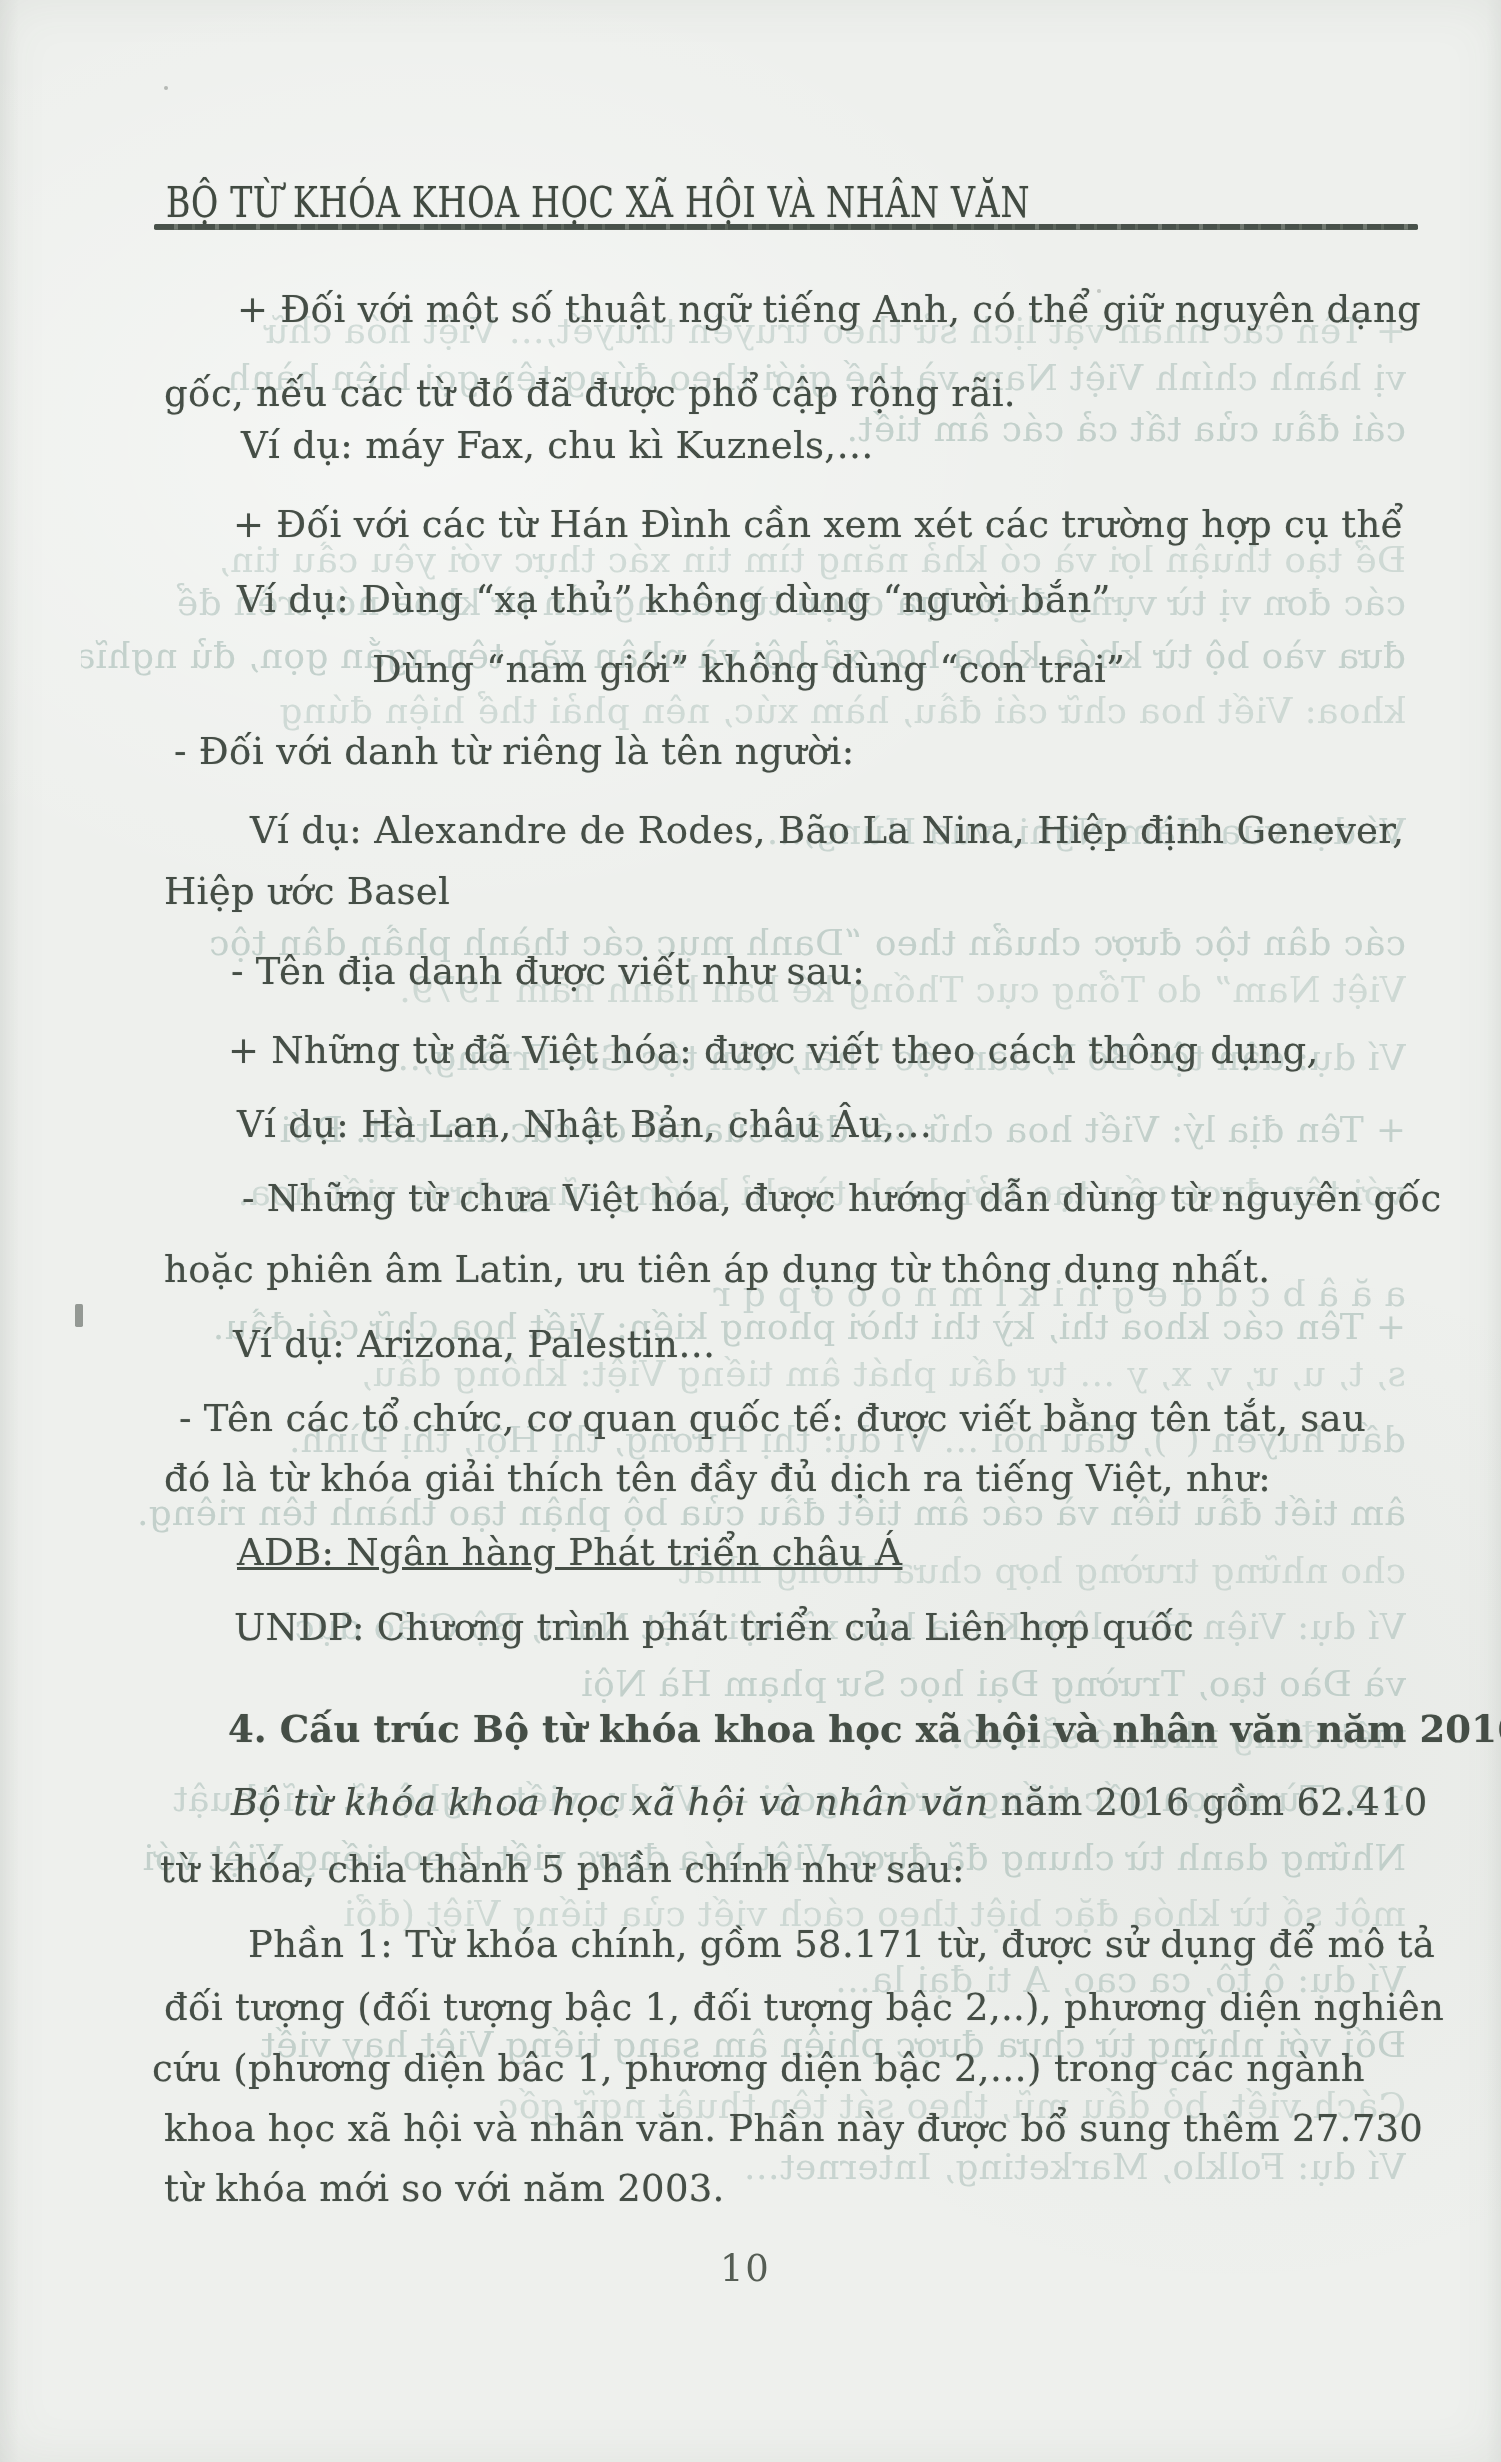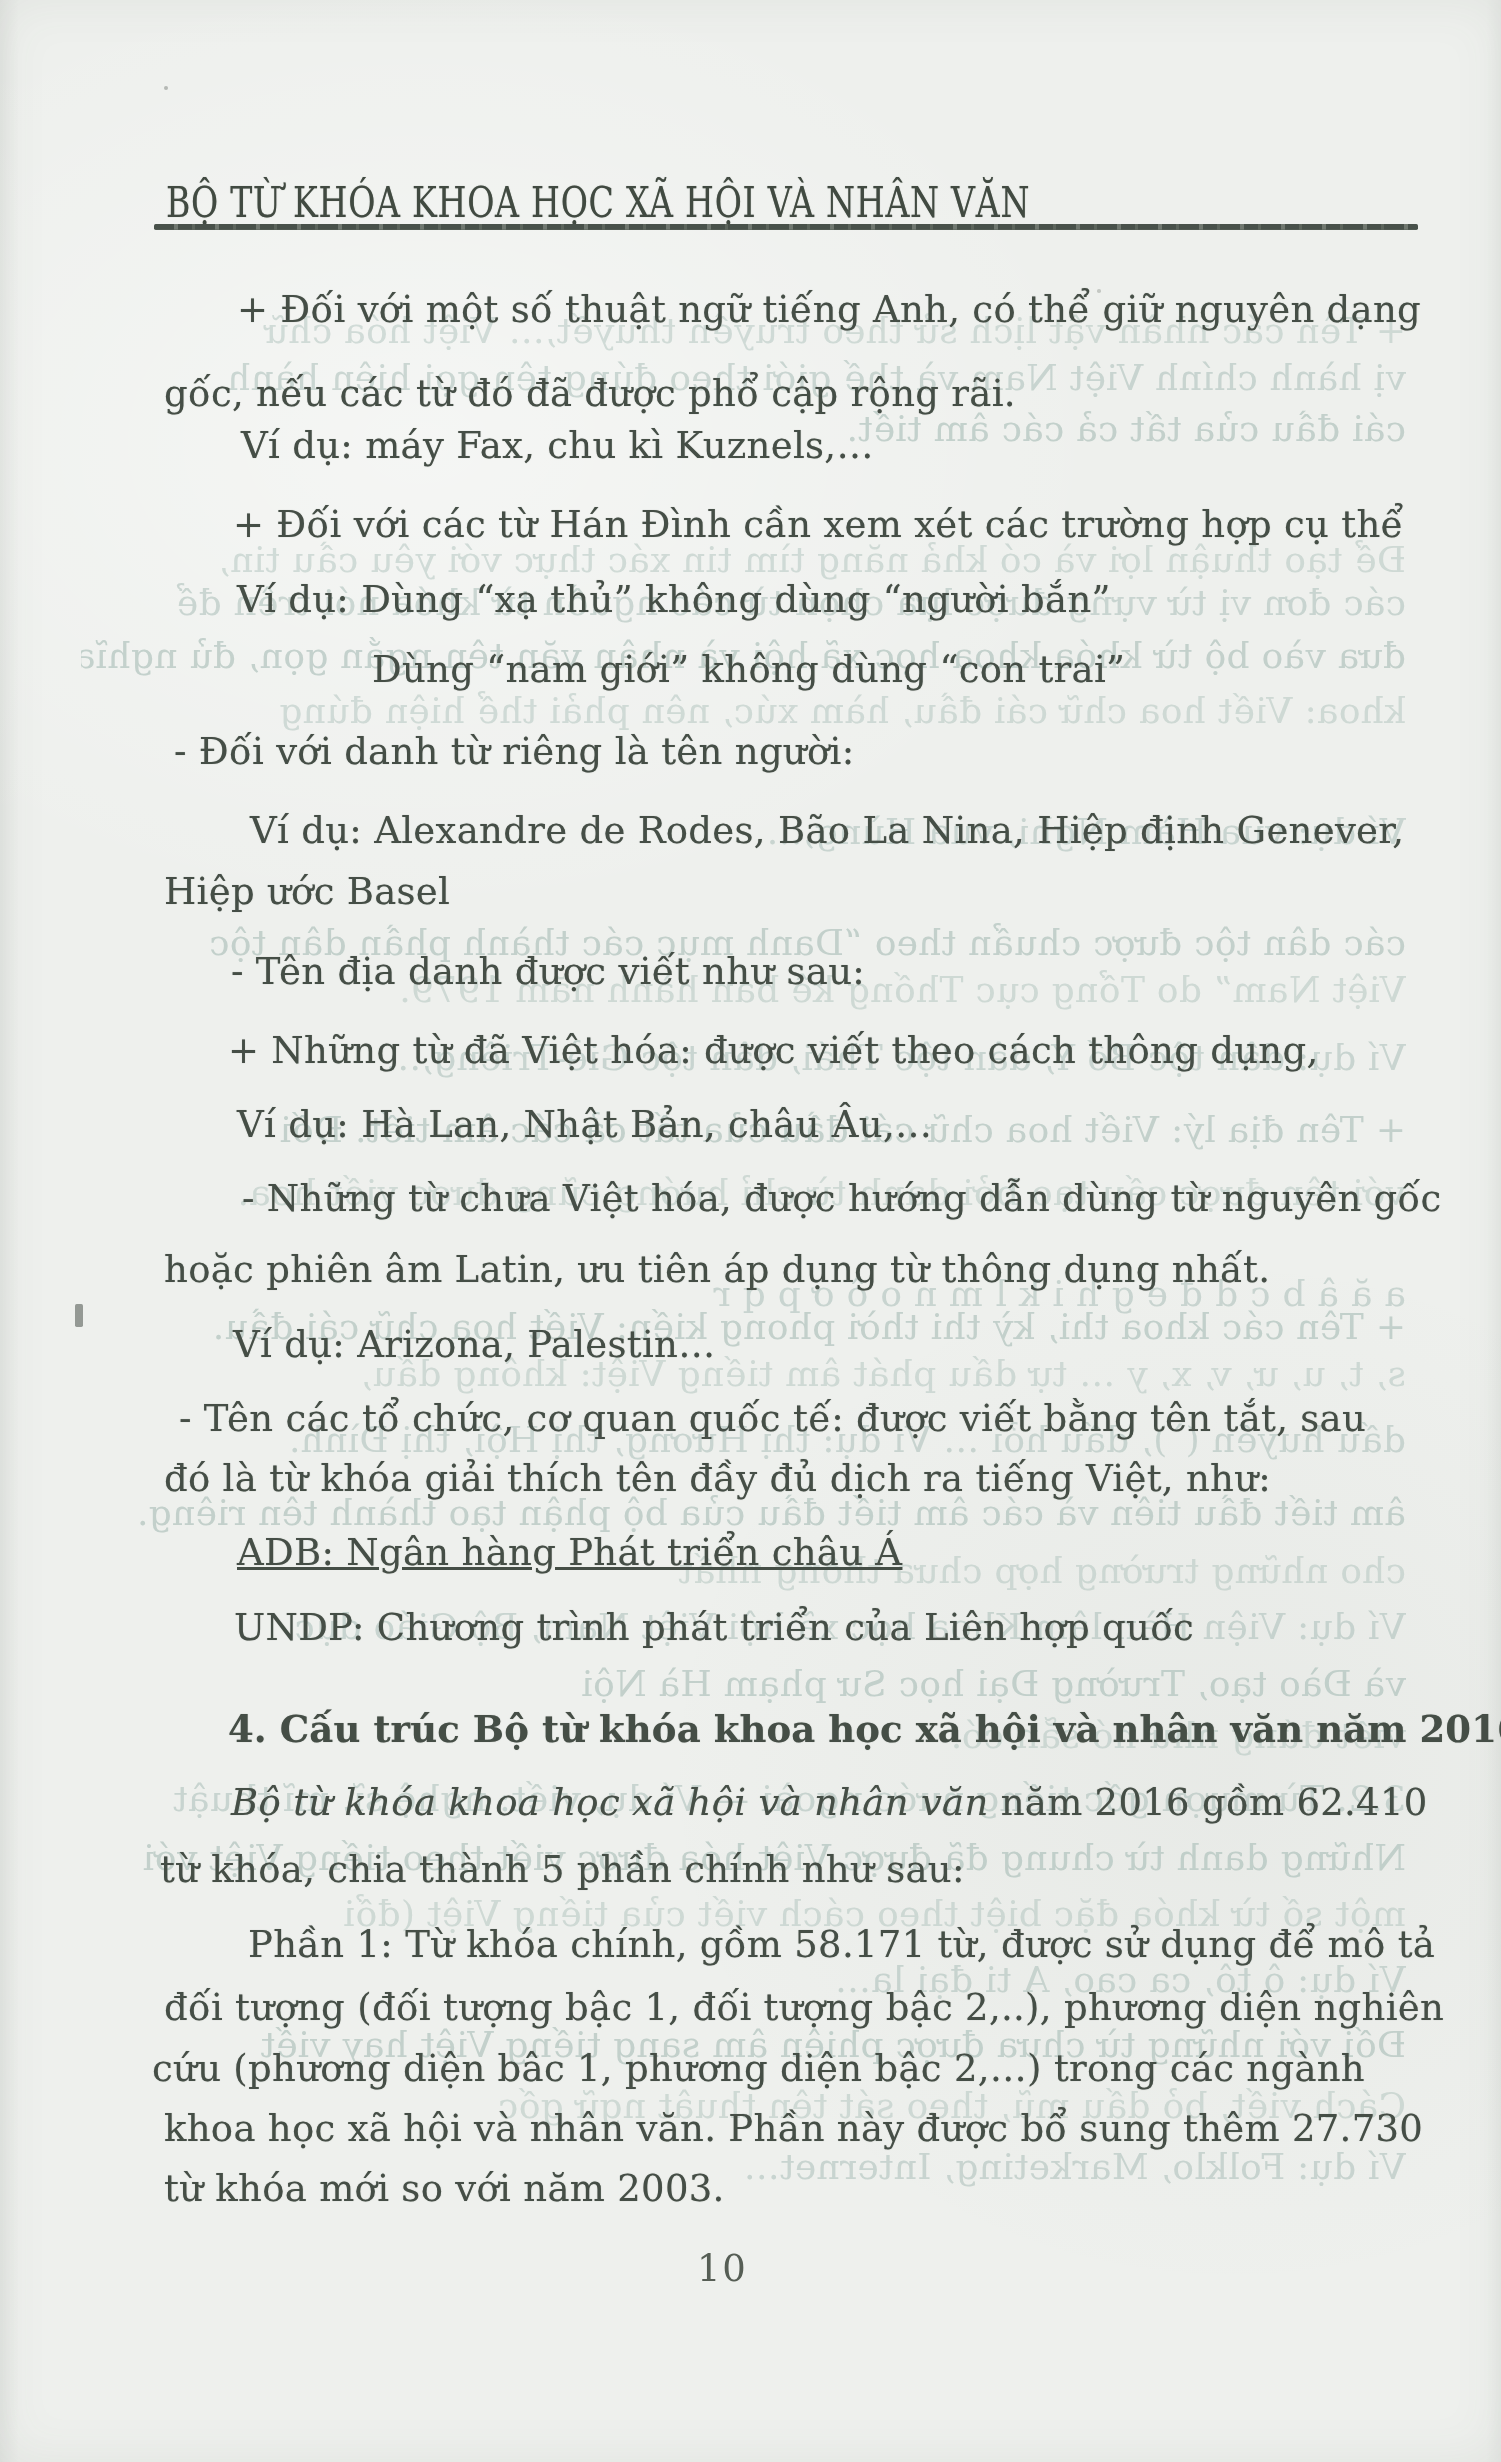--- a/index.html
+++ b/index.html
@@ -46,21 +46,21 @@
     transform:scaleX(.79);transform-origin:left top;
     text-shadow:0 0 0.9px rgba(55,65,55,.5);
   }
   .header-rule{
     position:absolute;left:154px;top:224px;width:1264px;height:5.2px;
     background:repeating-linear-gradient(90deg,#48514a 0 20px,#707870 20px 23.5px,#48514a 23.5px 38px,#5c655c 38px 41px);
     border-bottom:0.9px solid rgba(90,100,90,.45);
     border-radius:1.7px;
   }
   .page-number{
-    position:absolute;left:697px;top:2247px;
+    position:absolute;left:720px;top:2247px;
     font-size:37px;color:#565e55;letter-spacing:1.7px;
   }
   .speck{position:absolute;background:#858b85;border-radius:50%;}
   .speck.dot1{left:164px;top:86px;width:4.4px;height:4.4px;opacity:.55;}
   .speck.dash1{left:75px;top:1304px;width:7.8px;height:23px;border-radius:1.7px;opacity:.7;background:#6d746d;}
   .speck.dot2{left:1097px;top:289px;width:3.5px;height:3.5px;opacity:.4;}
 </style>
 </head>
 <body>
 

